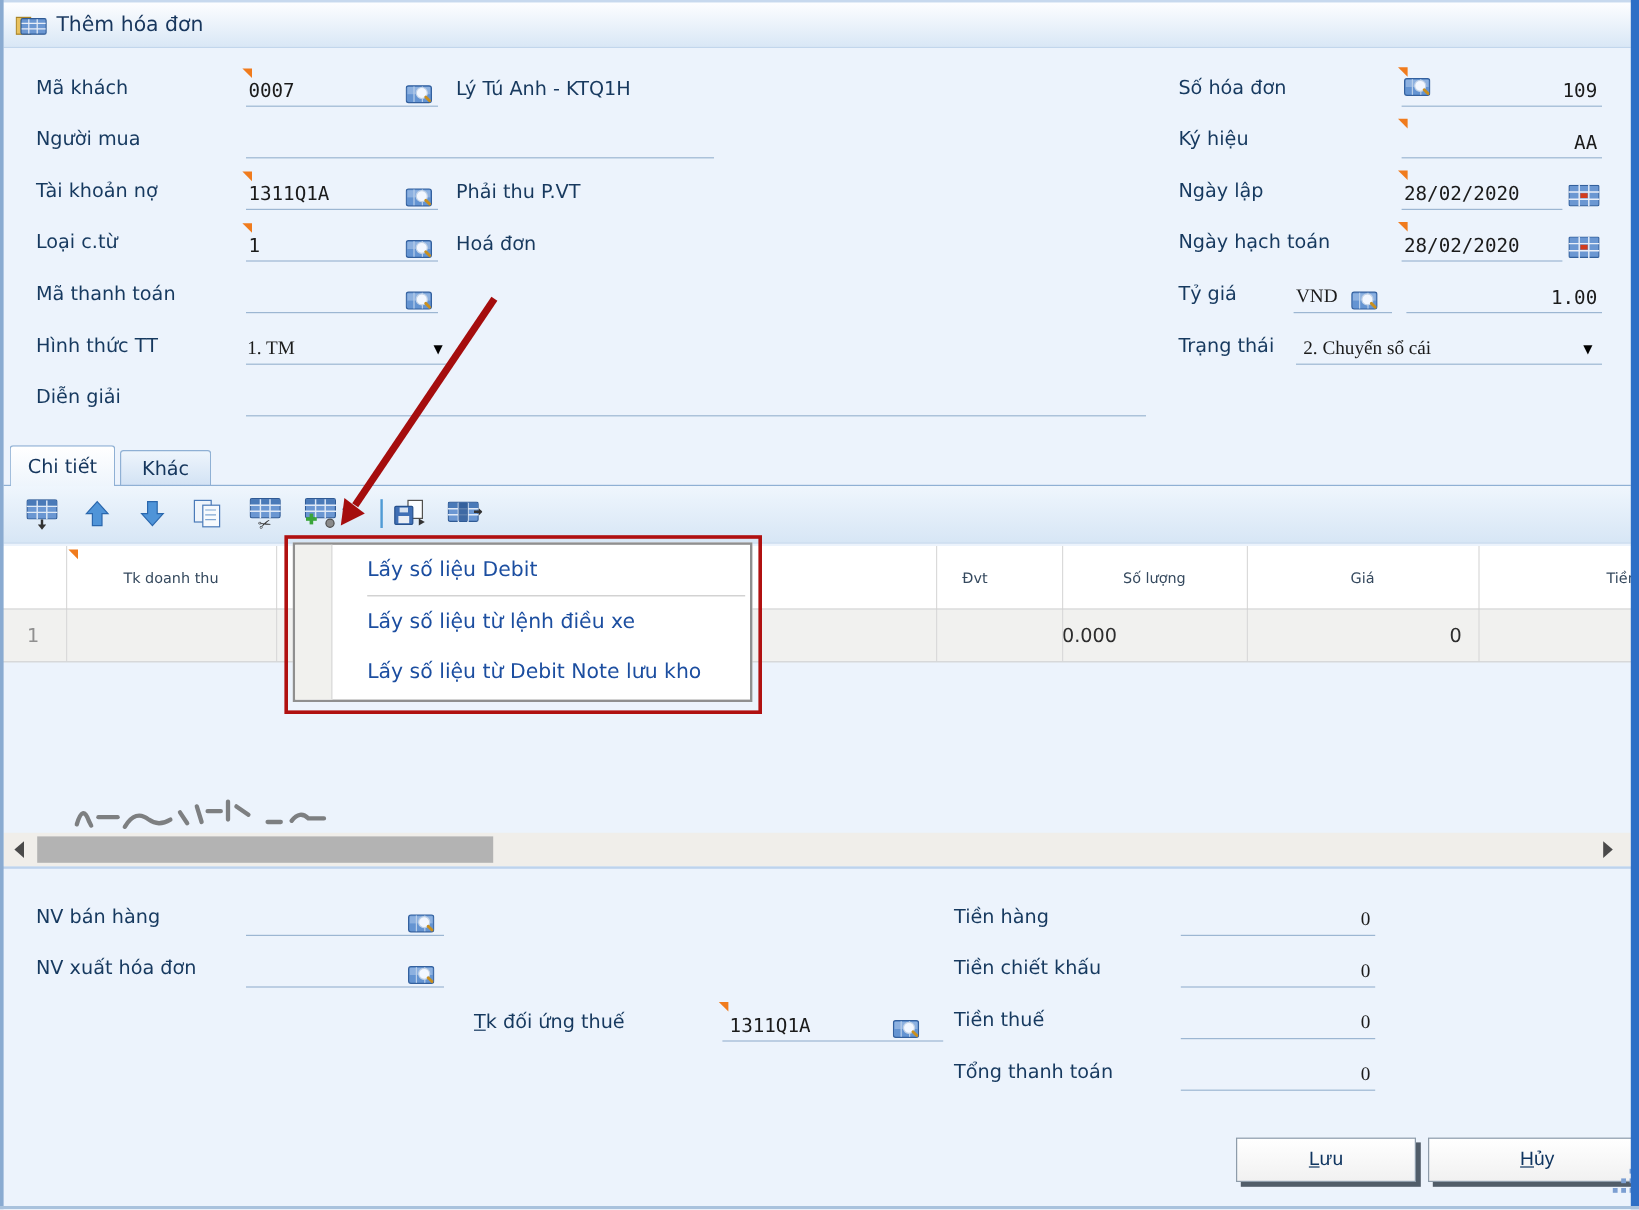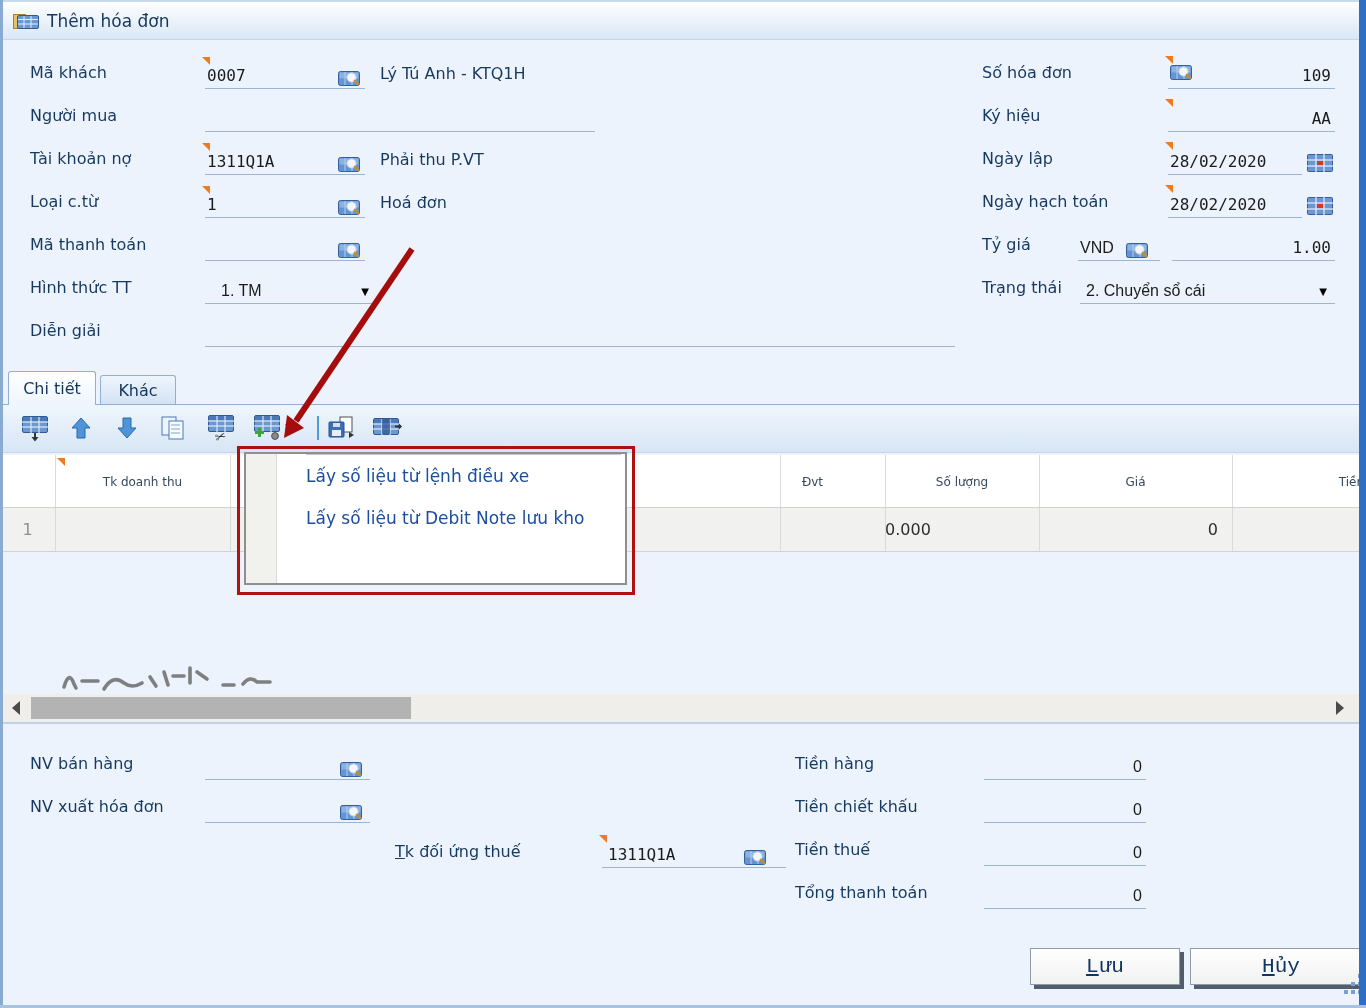--- a/index.html
+++ b/index.html
@@ -15,21 +15,21 @@
     background:linear-gradient(#fdfeff,#d9e7f6);border-bottom:1px solid #c2d6ec;
     display:flex;align-items:center;padding-left:10px;box-sizing:border-box;}
   .titlebar .t{font-size:17px;color:#17365d;margin-left:8px;}
   
   .lbl{position:absolute;font-size:16px;color:#16395f;white-space:nowrap;}
   .desc{position:absolute;font-size:16px;color:#17395e;white-space:nowrap;}
   .fld{position:absolute;height:27px;border-bottom:1px solid #9cb6d2;box-sizing:border-box;}
   .fld .v{position:absolute;bottom:3px;left:2px;font-family:"DejaVu Sans Mono","Liberation Mono",monospace;
           font-size:16px;color:#1b1b1b;white-space:nowrap;}
   .fld .v.r{left:auto;right:4px;}
-  .fld .v.sans{font-family:Liberation Sans, sans-serif;text-align:center;}
+  .fld .v.sans{font-family:Liberation Serif, serif;text-align:center;}
   .req{position:absolute;width:0;height:0;border-top:8px solid #f07b1d;border-left:8px solid transparent;z-index:5;}
   .caret{position:absolute;font-size:10px;color:#000;}
   .icon{position:absolute;}
   
   .tabline{position:absolute;left:3px;right:7px;top:404px;height:1px;background:#8fb0d4;z-index:1;}
   .tab{position:absolute;box-sizing:border-box;border:1px solid #8fb0d4;border-bottom:none;
        border-radius:3px 3px 0 0;font-size:16px;color:#14355c;display:flex;align-items:center;justify-content:center;}
   .tab.active{left:8px;top:371px;width:88px;height:34px;background:linear-gradient(#ffffff,#eef5fc);z-index:2;}
   .tab.inactive{left:100px;top:375px;width:76px;height:30px;background:linear-gradient(#eef5fc,#d2e2f4);}
   
@@ -56,21 +56,21 @@
   .sb-track{position:absolute;left:3px;right:7px;top:694px;height:28px;background:#f0eeea;}
   .sb-thumb{position:absolute;left:31px;top:697px;width:380px;height:22px;background:#b3b3b3;}
   .sb-left{position:absolute;left:12px;top:701px;width:0;height:0;
            border-right:8px solid #4a4a4a;border-top:7px transparent solid;border-bottom:7px solid transparent;}
   .sb-right{position:absolute;right:22px;top:701px;width:0;height:0;
            border-left:8px solid #4a4a4a;border-top:7px transparent solid;border-bottom:7px solid transparent;}
   .sb-under{position:absolute;left:0;top:722px;width:100%;height:2px;background:#bdd3ed;}
   
   .btn{position:absolute;height:37px;background:linear-gradient(#ffffff,#f1f1f1);
        border:1px solid #8e9caa;box-shadow:4px 4px 0 0 #515d69;
-       font-family:Liberation Mono, monospace;font-size:21px;color:#0f3560;cursor:pointer;}
+       font-family:Liberation Sans, sans-serif;font-size:16px;color:#0f3560;cursor:pointer;}
   .btn .u{text-decoration:underline;}
   .u{text-decoration:underline;}
   .grip-dot{position:absolute;width:4px;height:4px;background:#7c9fd2;}
   .overlay{position:absolute;left:0;top:0;z-index:50;pointer-events:none;}
 </style>
 </head>
 <body>
 
 <svg width="0" height="0" style="position:absolute">
     <defs>
@@ -158,21 +158,21 @@
   <div class="lbl" style="left:30px;top:235px">Mã thanh toán</div>
   <div class="fld" style="left:205px;top:234px;width:160px">
     <span class="v"></span>
   </div>
   <svg class="icon" style="left:338px;top:242px" width="22" height="17">
       <use href="#i-lookup"></use>
     </svg>
 
   <div class="lbl" style="left:30px;top:278px">Hình thức TT</div>
   <div class="fld" style="left:205px;top:277px;width:170px">
-    <span class="v sans" style="left:16px">1. TM</span>
+    <span class="v sans" style="left:1px">1. TM</span>
     <span class="caret" style="right:6px;bottom:6px">▼</span>
   </div>
 
   <div class="lbl" style="left:30px;top:321px">Diễn giải</div>
   <div class="fld" style="left:205px;top:320px;width:750px">
     <span class="v"></span>
   </div>
 
   <div class="lbl" style="left:982px;top:63px">Số hóa đơn</div>
   <div class="req" style="left:1165px;top:56px"></div>
@@ -332,20 +332,21 @@
   <div class="vline" style="left:780px"></div>
   <div class="vline" style="left:885px"></div>
   <div class="vline" style="left:1039px"></div>
   <div class="vline" style="left:1232px"></div>
   <div class="hline" style="top:507px"></div>
   <div class="hline" style="top:551px"></div>
 
   <div class="menu-box"></div>
   <div class="menu">
     <div class="gutter"></div>
+    <div class="mi"><span>Lấy số liệu Debit</span></div>
     <div class="msep"></div>
     <div class="mi" style="height:43px;line-height:43px"><span>Lấy số liệu từ lệnh điều xe</span></div>
     <div class="mi" style="height:43px;line-height:40px"><span>Lấy số liệu từ Debit Note lưu kho</span></div>
   </div>
 
   <svg class="overlay" width="1366" height="1008" viewBox="0 0 1366 1008">
     <g stroke="#5f5f5f" stroke-width="3.6" fill="none" stroke-linecap="round" opacity="0.78" style="filter:blur(0.5px)">
       <path d="M64 687 q5 -17 10 -3 l2 4"></path>
       <path d="M82 681 h16"></path>
       <path d="M104 689 q9 -15 20 -6 q8 6 18 0"></path>

